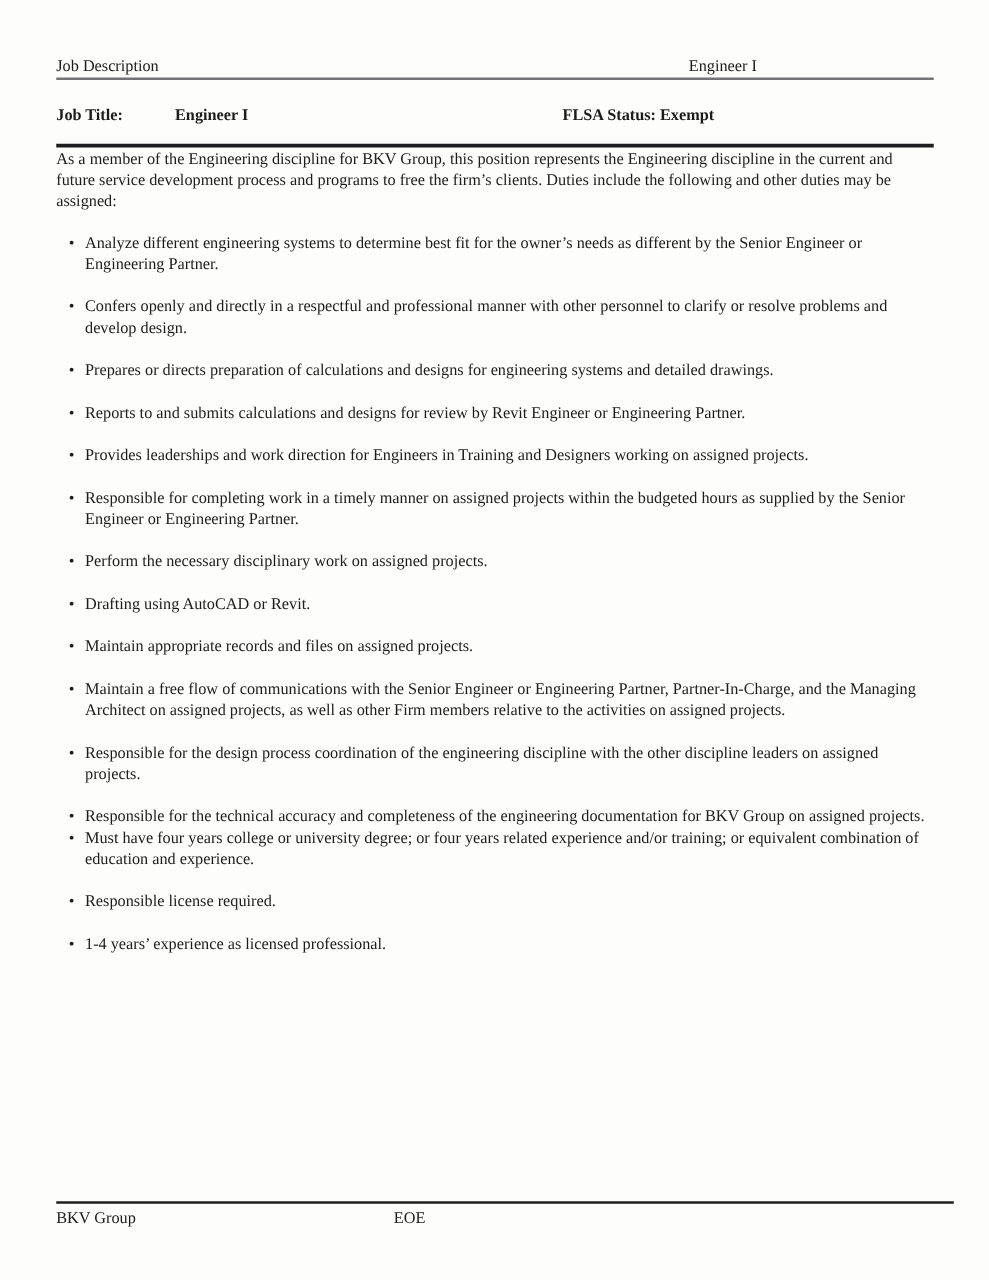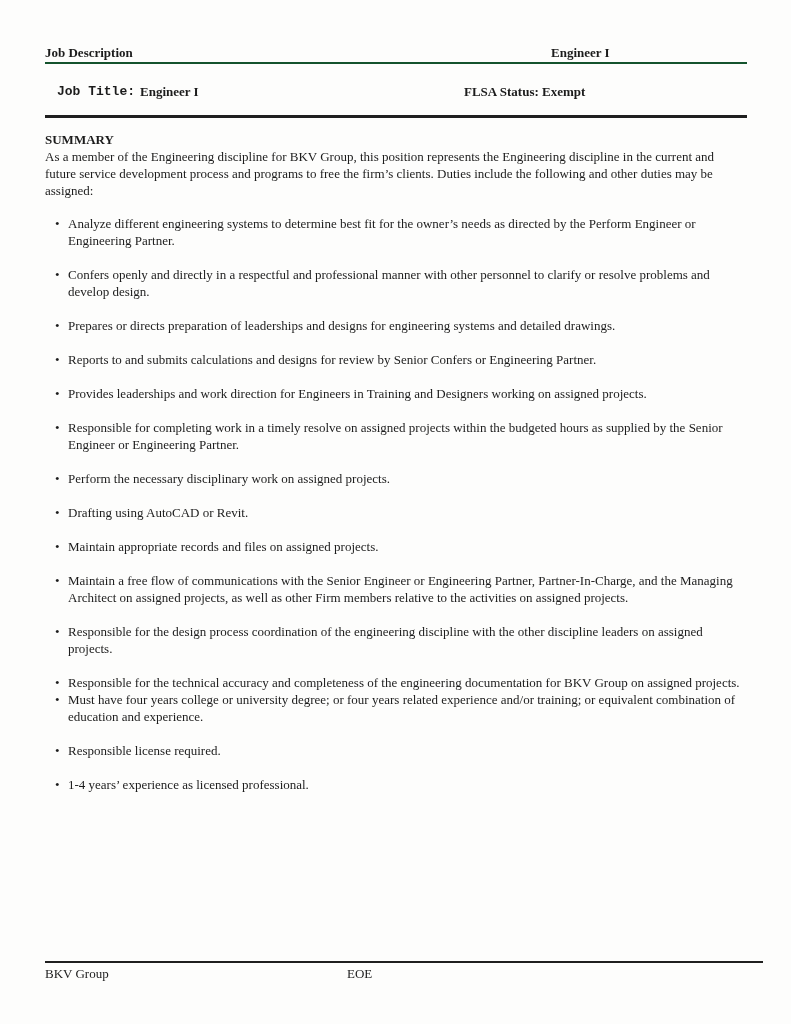--- a/index.html
+++ b/index.html
@@ -7,97 +7,96 @@
     width: 791px; height: 1024px;
     background: #fdfdfc;
     font-family: "Liberation Serif", "DejaVu Serif", serif;
     font-size: 13px; line-height: 17px;
     color: #1c1c1c;
     position: relative; overflow: hidden;
   }
   .page { position: absolute; inset: 0; padding: 44px 44px 0 45px; box-sizing: border-box; }
 
   
-  .doc-header { position: relative; height: 18px; border-bottom: 2px solid #14532d; font-weight: bold; }
+  .doc-header { position: relative; height: 18px; border-bottom: 2px solid #737373; }
   .hdr-left { position: absolute; left: 0; top: 0; }
   .hdr-right { position: absolute; left: 506px; top: 0; }
 
   
   .meta-row { position: relative; height: 17px; font-weight: bold; }
   .meta-row.r1 { margin-top: 19px; }
   .meta-row.r2 { margin-top: 17px; }
-  .meta-label { position: absolute; left: 12px; top: 0; font-family: Liberation Mono, monospace; }
+  .meta-label { position: absolute; left: 0; top: 0; }
   .meta-value { position: absolute; left: 95px; top: 0; }
-  .meta-flsa { position: absolute; left: 419px; top: 0; text-align: right; }
+  .meta-flsa { position: absolute; left: 405px; top: 0; text-align: right; }
 
   .thick-rule { border: none; border-top: 3px solid #1f1f1f; margin: 15px 0 0 0; }
 
   .summary-heading { font-weight: bold; margin-top: 13px; }
   .section-heading { text-decoration: underline; margin-top: 17px; }
   p { margin: 0; }
 
   ul.bullets { list-style: none; margin: 16px 0 0 0; padding: 0 0 0 10px; }
   ul.bullets.tight { margin-top: 0; }
   ul.bullets li { display: flex; }
   ul.bullets li + li { margin-top: 17px; }
   .marker { flex: 0 0 13px; width: 13px; }
   .btext { flex: 1; }
 
   
   .doc-footer { position: absolute; left: 45px; right: 28px; top: 961px; border-top: 2px solid #1f1f1f; padding-top: 2px; }
   .footer-left { display: inline-block; }
-  .footer-center { position: absolute; left: 270px; top: 2px; margin-left: 32px; }
+  .footer-center { position: absolute; left: 270px; top: 2px; }
 </style>
 </head>
 <body>
 
 <div class="page">
 
   <div class="doc-header">
     <span class="hdr-left">Job Description</span>
     <span class="hdr-right">Engineer I</span>
   </div>
 
   <div class="meta-row r1">
     <span class="meta-label">Job Title:</span>
     <span class="meta-value">Engineer I</span>
     <span class="meta-flsa">FLSA Status: Exempt</span>
   </div>
 
 
   <hr class="thick-rule">
 
-  <p class="summary-heading">SUMMARY</p>
 
   <p>As a member of the Engineering discipline for BKV Group, this position represents the Engineering discipline in the current and future service development process and programs to free the firm’s clients. Duties include the following and other duties may be assigned:</p>
 
   <ul class="bullets">
       <li>
       <span class="marker">•</span>
-      <span class="btext">Analyze different engineering systems to determine best fit for the owner’s needs as directed by the Perform Engineer or Engineering Partner.</span>
+      <span class="btext">Analyze different engineering systems to determine best fit for the owner’s needs as different by the Senior Engineer or Engineering Partner.</span>
     </li>
       <li>
       <span class="marker">•</span>
       <span class="btext">Confers openly and directly in a respectful and professional manner with other personnel to clarify or resolve problems and develop design.</span>
     </li>
       <li>
       <span class="marker">•</span>
-      <span class="btext">Prepares or directs preparation of leaderships and designs for engineering systems and detailed drawings.</span>
+      <span class="btext">Prepares or directs preparation of calculations and designs for engineering systems and detailed drawings.</span>
     </li>
       <li>
       <span class="marker">•</span>
-      <span class="btext">Reports to and submits calculations and designs for review by Senior Confers or Engineering Partner.</span>
+      <span class="btext">Reports to and submits calculations and designs for review by Revit Engineer or Engineering Partner.</span>
     </li>
       <li>
       <span class="marker">•</span>
       <span class="btext">Provides leaderships and work direction for Engineers in Training and Designers working on assigned projects.</span>
     </li>
       <li>
       <span class="marker">•</span>
-      <span class="btext">Responsible for completing work in a timely resolve on assigned projects within the budgeted hours as supplied by the Senior Engineer or Engineering Partner.</span>
+      <span class="btext">Responsible for completing work in a timely manner on assigned projects within the budgeted hours as supplied by the Senior Engineer or Engineering Partner.</span>
     </li>
       <li>
       <span class="marker">•</span>
       <span class="btext">Perform the necessary disciplinary work on assigned projects.</span>
     </li>
       <li>
       <span class="marker">•</span>
       <span class="btext">Drafting using AutoCAD or Revit.</span>
     </li>
       <li>

